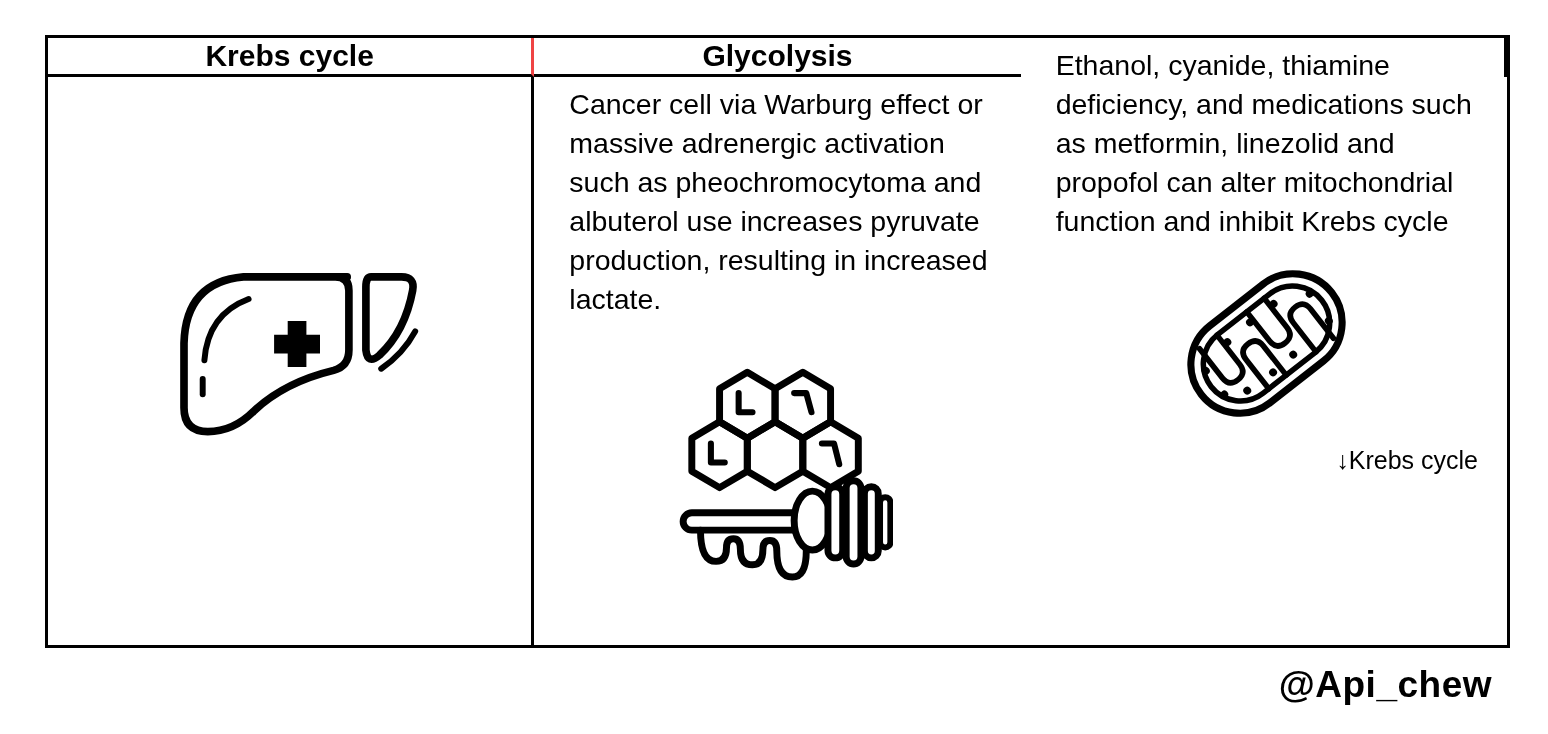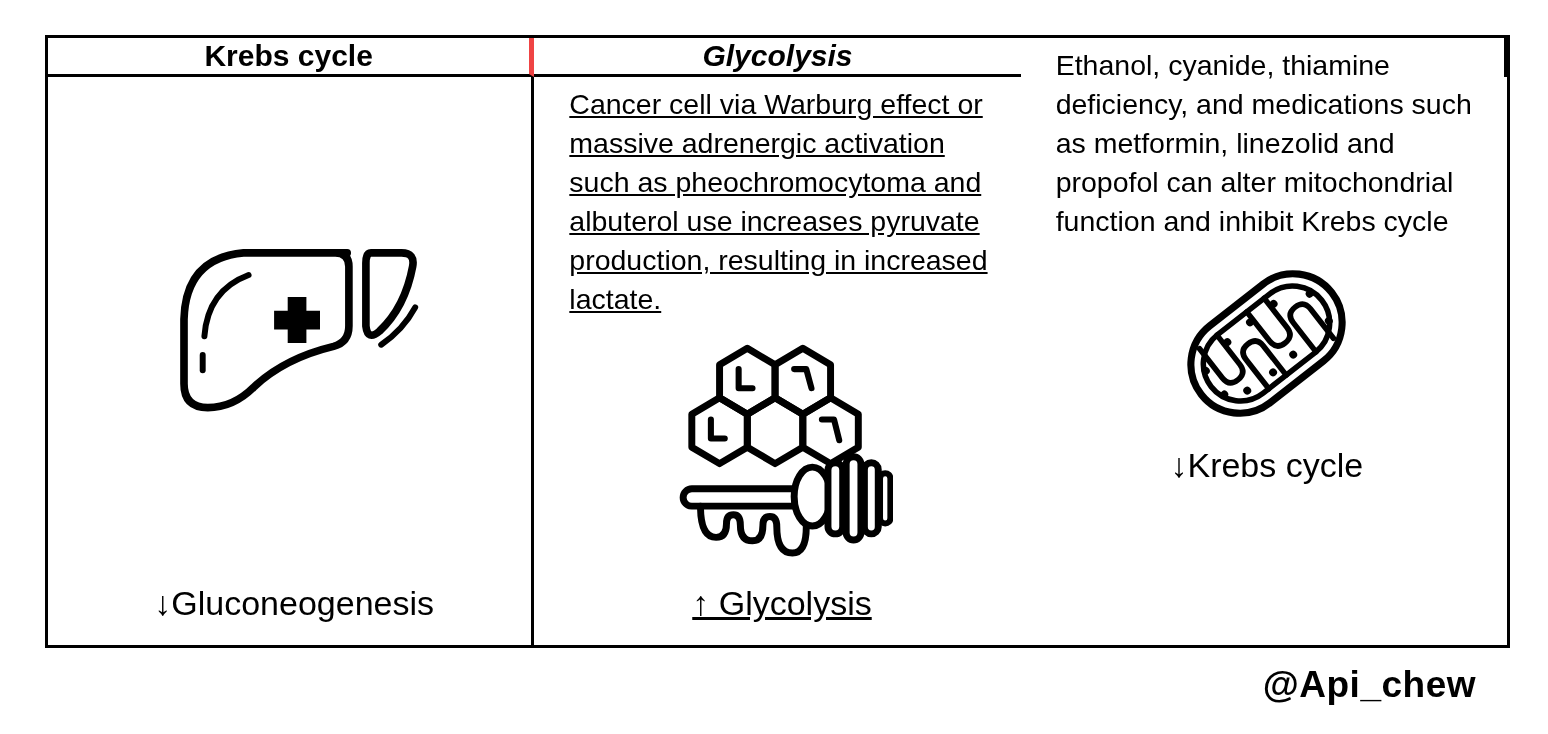--- a/index.html
+++ b/index.html
@@ -6,37 +6,37 @@
   body{
     width:1548px;height:734px;position:relative;overflow:hidden;
     font-family:"Liberation Sans","DejaVu Sans",sans-serif;color:#000;
   }
   .table{
     position:absolute;left:45px;top:35px;width:1465px;height:613px;
     display:grid;grid-template-columns:1fr 1fr 1fr;grid-template-rows:39px 1fr;
     border:3px solid #000;box-sizing:border-box;background:#fff;
   }
   .hcell{
-    border-right:5px solid #ef4444;border-bottom:3px solid #000;
+    border-right:3px solid #ef4444;border-bottom:3px solid #000;
     display:flex;align-items:center;justify-content:center;
     font-weight:bold;font-size:30px;line-height:1;box-sizing:border-box;
   }
-  .hcell.last{border-right:none;font-style:italic;}
+  .hcell.last{border-right:none;}
   .bcell{
     border-right:3px solid #000;box-sizing:border-box;
     display:flex;flex-direction:column;
     padding:8px 26px 14px 15px;
     margin-left:20px;
   }
-  .bcell.last{border-right:none;text-decoration:underline;}
+  .bcell.last{border-right:none;}
   .body-text{font-size:28.5px;line-height:1.37;}
   .icon-wrap{flex:1;display:flex;align-items:center;justify-content:center;}
-  .caption{font-size:34px;text-align:center;padding-bottom:8px;white-space:pre;}
+  .caption{font-size:25px;text-align:right;padding-bottom:8px;white-space:pre;}
   .watermark{
-    position:absolute;right:72px;top:664px;
+    position:absolute;right:56px;top:664px;
     font-size:37px;font-weight:bold;letter-spacing:0.5px;
   }
   svg{display:block;}
 </style>
 </head>
 <body>
 
 <div class="page">
 
   <div class="table">
@@ -88,21 +88,20 @@
               <path d="M 212,14 L 90,14 Q 22,20 20,92 L 20,168 Q 20,196 48,196 Q 78,196 102,172 Q 138,138 196,124 Q 214,119 214,100 L 214,30 Q 214,14 198,14 Z"></path>
               <path stroke-width="7" stroke-linecap="round" d="M 44,112 Q 48,58 96,40"></path>
               <path stroke-width="7" stroke-linecap="round" d="M 42,134 L 42,152"></path>
               <path d="M 240,14 L 276,14 Q 292,14 289,30 Q 280,78 250,106 Q 236,118 234,100 L 234,26 Q 234,14 240,14 Z"></path>
               <path stroke-width="7" stroke-linecap="round" d="M 252,122 Q 278,104 292,78"></path>
             </g>
             <path fill="#000" d="M 142,66 h 22 v 16 h 16 v 22 h -16 v 16 h -22 v -16 h -16 v -22 h 16 Z"></path>
           </svg>
         </span>
       </div>
-      <div class="caption">↓Gluconeogenesis</div>
     </div>
 
     <div class="bcell last">
       <div class="body-text">Cancer cell via Warburg effect or massive adrenergic activation such as pheochromocytoma and albuterol use increases pyruvate production, resulting in increased lactate.</div>
       <div class="icon-wrap">
         <span>
           <svg width="222" height="217" viewBox="0 0 256 250" aria-hidden="true">
             <g fill="none" stroke="#000" stroke-width="8" stroke-linejoin="round">
 
               <path d="M 88,6 L 120,25 L 120,63 L 88,82 L 56,63 L 56,25 Z"></path>
@@ -124,20 +123,19 @@
             <path fill="none" stroke="#000" stroke-width="8" stroke-linecap="round" stroke-linejoin="round" d="M 34,188 Q 34,224 52,224 Q 64,224 64,208 Q 64,198 72,198 Q 80,198 80,210 Q 80,228 94,228 Q 106,228 106,210 Q 106,200 114,200 Q 122,200 122,212 Q 122,242 140,242 Q 156,242 156,212 L 156,196"></path>
 
             <ellipse cx="163" cy="177" rx="21" ry="34" fill="#fff" stroke="#000" stroke-width="8"></ellipse>
             <rect x="181" y="138" width="17" height="82" rx="8.5" fill="#fff" stroke="#000" stroke-width="8"></rect>
             <rect x="202" y="131" width="17" height="96" rx="8.5" fill="#fff" stroke="#000" stroke-width="8"></rect>
             <rect x="223" y="138" width="16" height="82" rx="8" fill="#fff" stroke="#000" stroke-width="8"></rect>
             <rect x="241" y="150" width="12" height="58" rx="6" fill="#fff" stroke="#000" stroke-width="7"></rect>
           </svg>
         </span>
       </div>
-      <div class="caption">↑ Glycolysis</div>
     </div>
 
   </div>
 
   <div class="watermark">@Api_chew</div>
 
 </div>
 
 </body></html>

